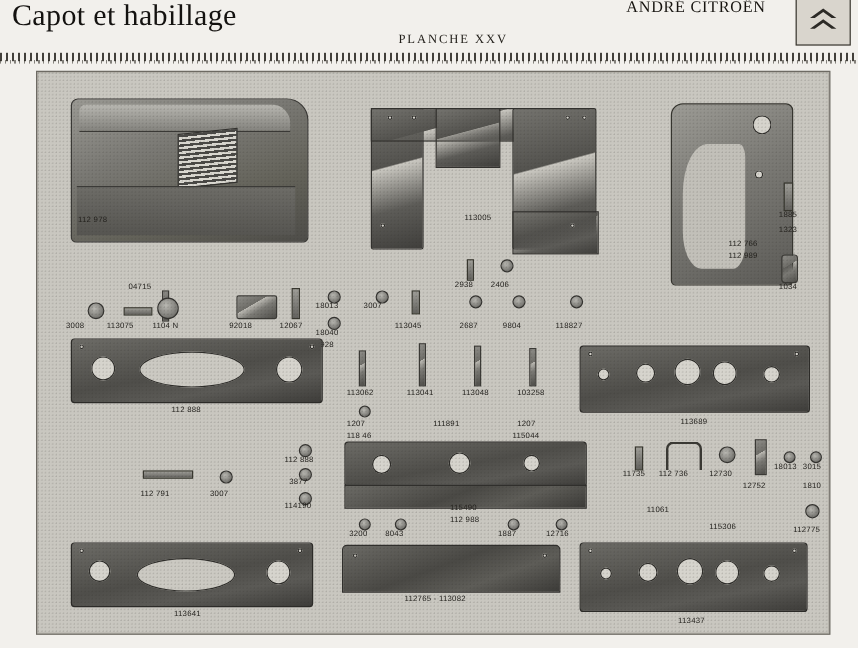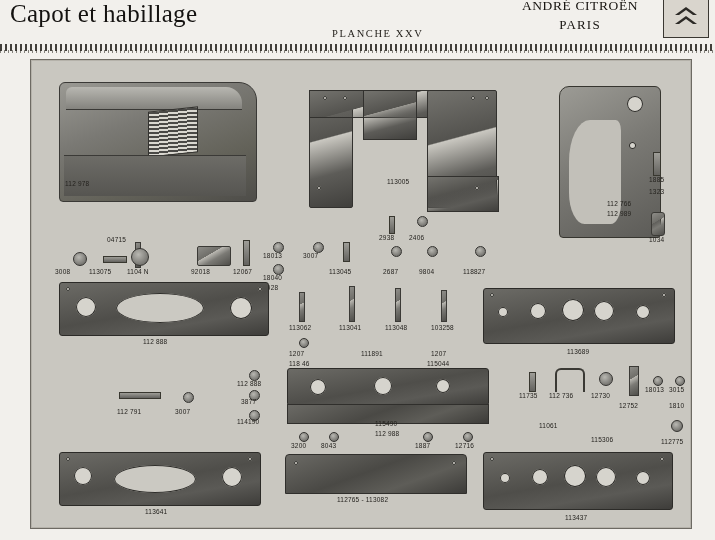--- a/index.html
+++ b/index.html
@@ -133,21 +133,20 @@
 </head>
 <body>
 
 <div class="page">
 
   <div class="hdr">
     <div class="title">Capot et habillage</div>
 
     <div class="brand">
       <div class="b1">ANDRÉ CITROËN</div>
-      <div class="b2">PARIS</div>
     </div>
 
     <div class="logo">
       <svg width="30" height="30" viewBox="0 0 30 30" aria-hidden="true">
         <polygon points="15,5 26,13 22,13 15,8 8,13 4,13" fill="#2c2a26"></polygon>
         <polygon points="15,14 26,22 22,22 15,17 8,22 4,22" fill="#2c2a26"></polygon>
       </svg>
     </div>
 
     <div class="planche">PLANCHE XXV</div>

